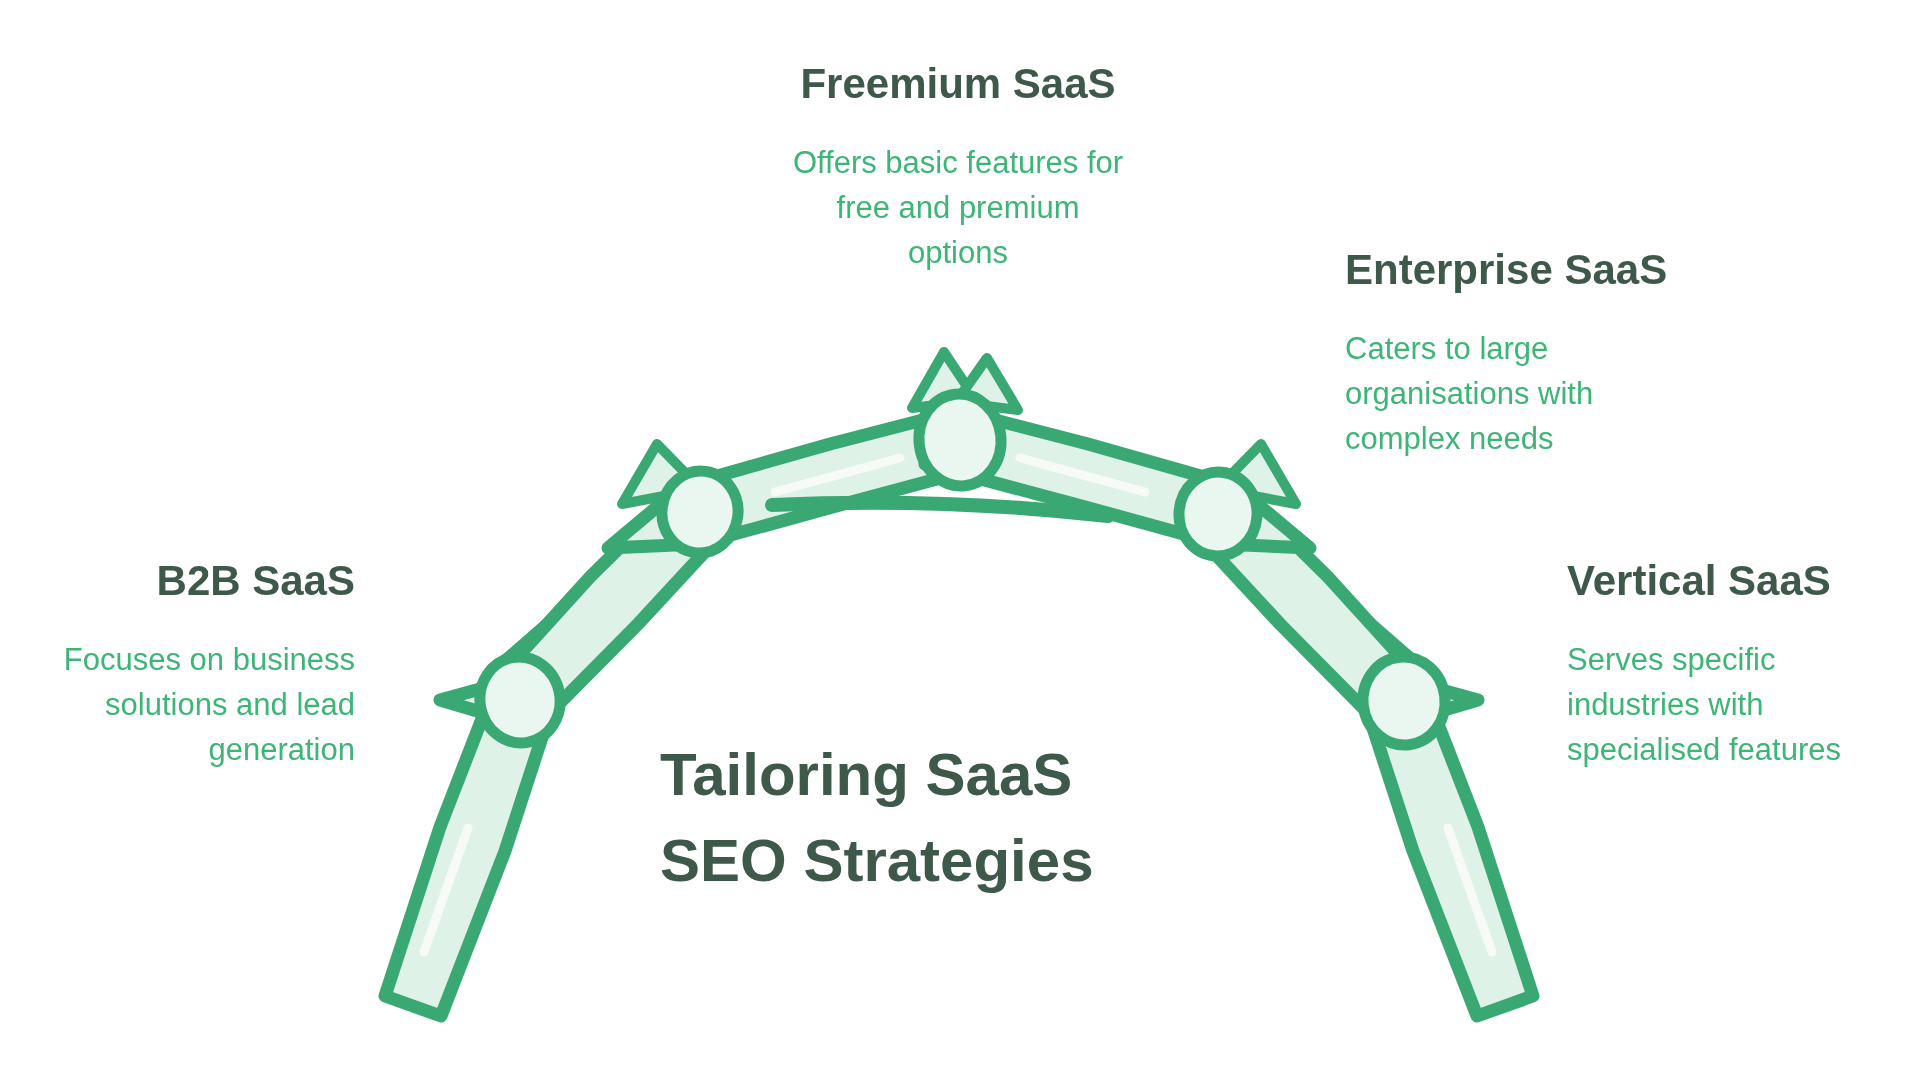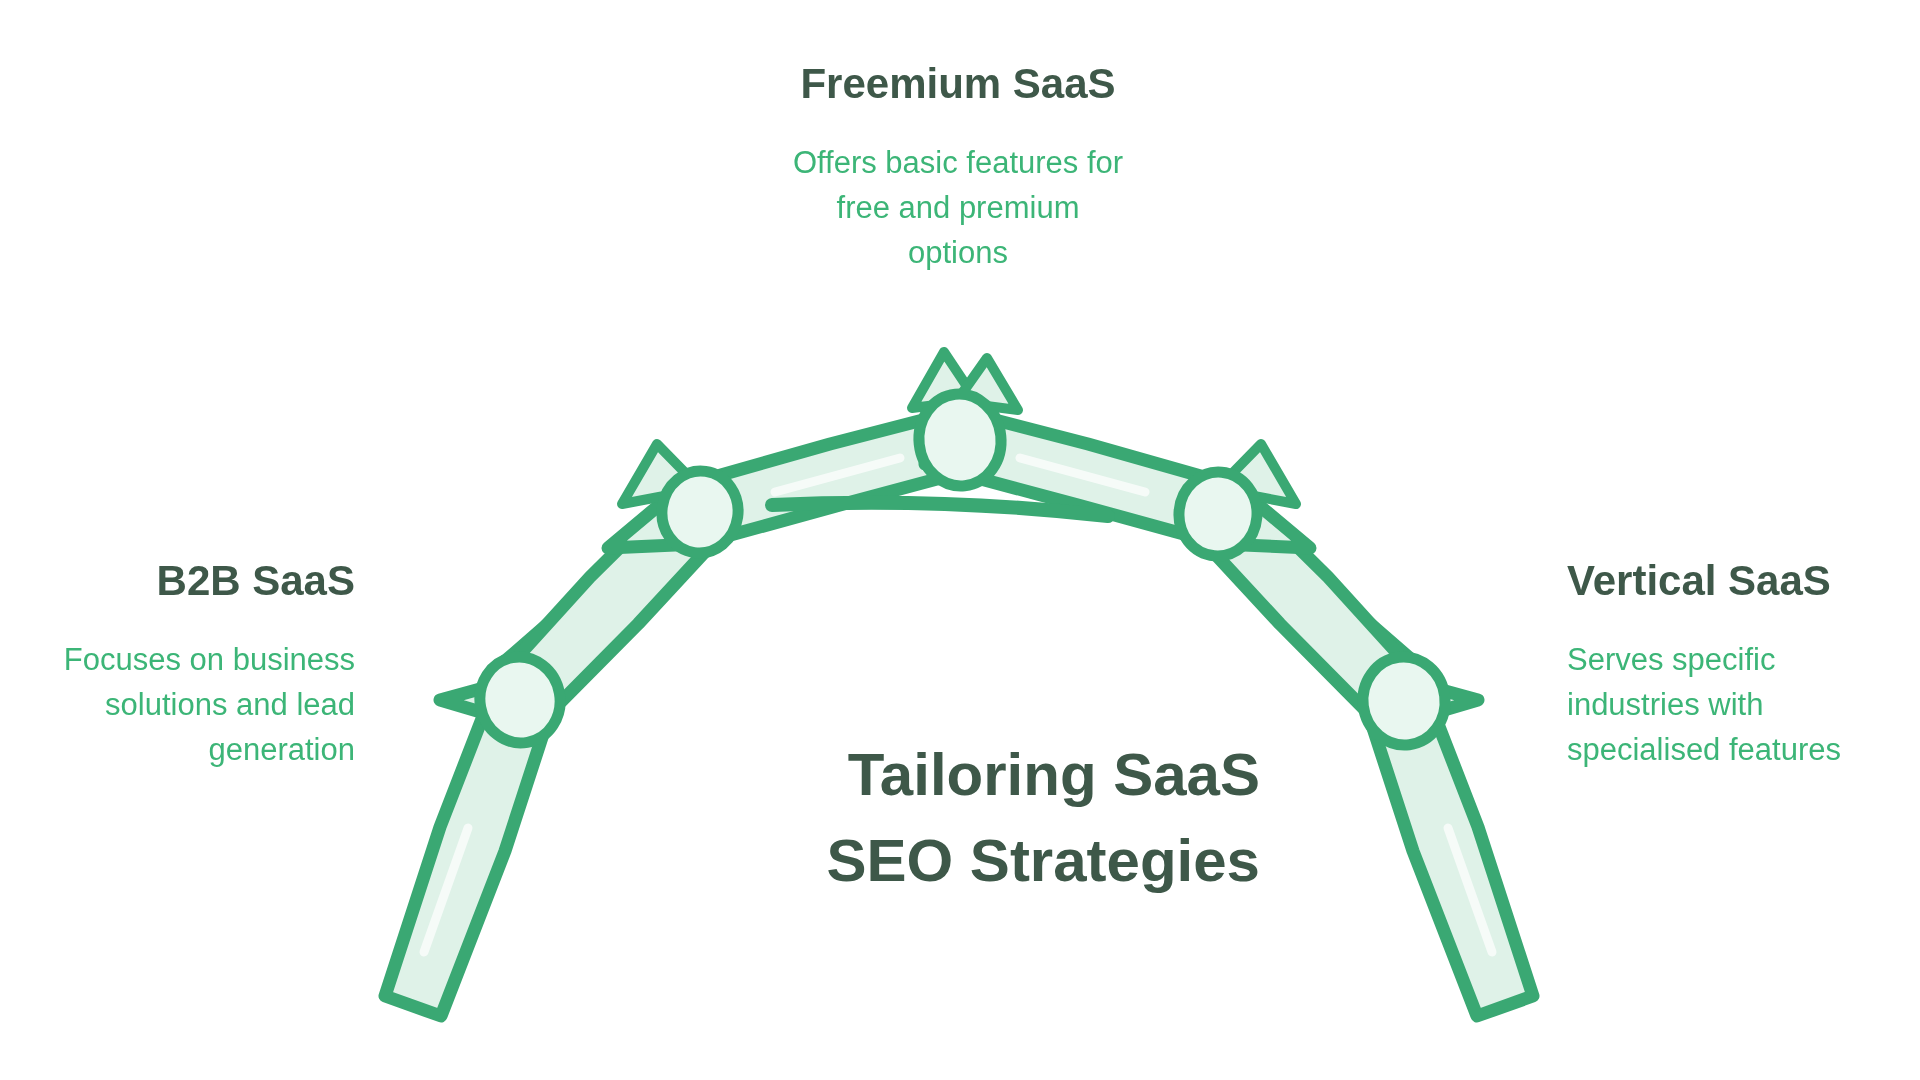--- a/index.html
+++ b/index.html
@@ -23,21 +23,21 @@
   .tie{fill:none;stroke:var(--arch-stroke);stroke-width:14;stroke-linecap:round;}
   .streak{fill:none;stroke:#ffffff;stroke-width:9;stroke-linecap:round;opacity:.7;}
   .label{position:absolute;}
   .label h2{margin:0;font-size:42px;line-height:52px;font-weight:bold;color:var(--heading-color);}
   .label p{margin:30px 0 0;font-size:31px;line-height:45px;color:var(--body-color);white-space:pre-line;}
   .label.center p{}
   .label.right{text-align:right;}
   .label.center{text-align:center;}
   .main-title{
     position:absolute;left:660px;top:732px;width:600px;
-    text-align:right;font-size:60px;line-height:86px;font-weight:bold;
+    text-align:left;font-size:60px;line-height:86px;font-weight:bold;
     color:var(--heading-color);white-space:pre-line;
   }
 </style>
 </head>
 <body>
 
 <div class="stage">
 
   <svg class="arch-svg" width="1920" height="1080" viewBox="0 0 1920 1080" aria-hidden="true">
 
@@ -70,20 +70,26 @@
   </svg>
 
   <div class="label center" style="left:708px;top:58px;width:500px;">
     <h2>Freemium SaaS</h2>
     <p>Offers basic features for
 free and premium
 options</p>
   </div>
 
 
+  <div class="label" style="left:1345px;top:244px;width:520px;">
+    <h2>Enterprise SaaS</h2>
+    <p>Caters to large
+organisations with
+complex needs</p>
+  </div>
 
   <div class="label right" style="right:1565px;top:555px;width:520px;">
     <h2>B2B SaaS</h2>
     <p>Focuses on business
 solutions and lead
 generation</p>
   </div>
 
   <div class="label" style="left:1567px;top:555px;width:520px;">
     <h2>Vertical SaaS</h2>

